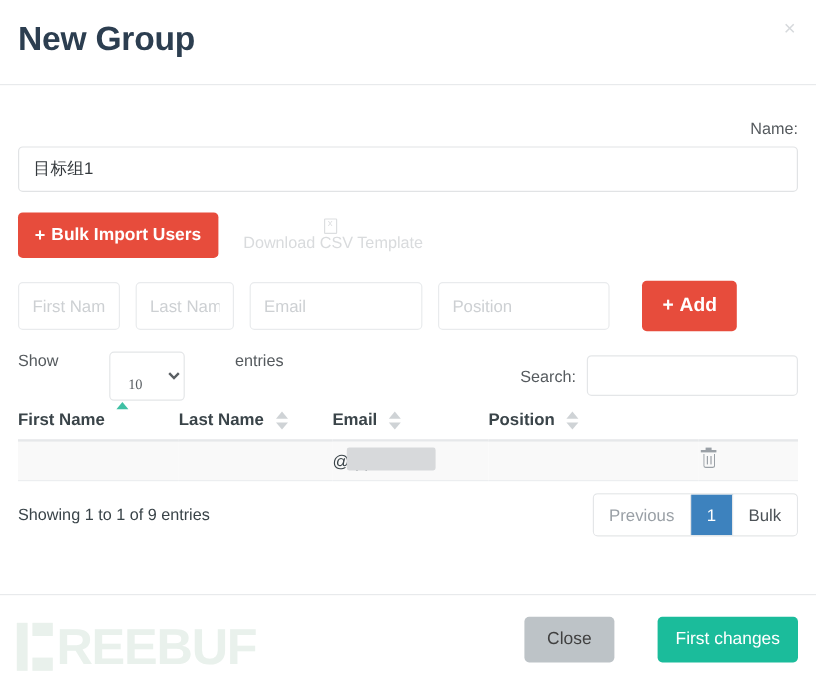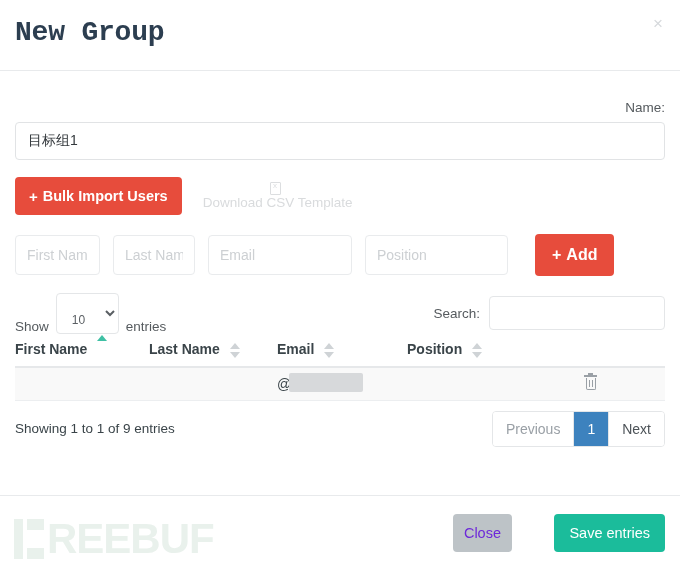--- a/index.html
+++ b/index.html
@@ -30,21 +30,20 @@
   .modal-title {
     position: absolute;
     left: 15px;
     top: 16px;
     font-size: 28px;
     font-weight: bold;
     color: #2c3e50;
     letter-spacing: -0.2px;
     line-height: 1.2;
     margin: 0;
-    font-family: Liberation Mono, monospace;
   }
   .close-x {
     position: absolute;
     right: 12px;
     top: 14px;
     width: 20px;
     height: 20px;
     line-height: 20px;
     text-align: center;
     font-size: 17px;
@@ -187,33 +186,34 @@
     margin-top: 19px;
     display: flex;
     align-items: center;
     justify-content: space-between;
     height: 36px;
   }
   .dt-length {
     font-size: 13.5px;
     color: #555a5e;
     display: flex;
-    align-items: flex-end;
+    align-items: flex-start;
+    gap: 35px;
   }
   .dt-select {
     width: 63px;
     height: 41px;
     border: 1px solid #e4e6e8;
     border-radius: 4px;
     margin: 0 7px;
     font-size: 12px;
     color: #5a5f63;
     padding: 13px 0 0 11px;
     background: #fff;
-    font-family: Liberation Sans, sans-serif;
+    font-family: Liberation Serif, serif;
     line-height: 1;
     cursor: pointer;
   }
   .dt-filter {
     font-size: 13.5px;
     color: #555a5e;
     display: flex;
     align-items: center;
   }
   .dt-search {
@@ -377,23 +377,23 @@
     width: 680px;
     height: 71px;
     border-top: 1px solid #e8eaec;
     background: #ffffff;
   }
   .btn-close {
     position: absolute;
     right: 168px;
     top: 18px;
     background: #bdc3c7;
-    color: #6d28d9;
+    color: #404040;
     height: 38px;
-    padding: 0 11px;
+    padding: 0 19px;
     font-size: 14.5px;
     border-radius: 4px;
   }
   .btn-save {
     position: absolute;
     right: 15px;
     top: 18px;
     background: #1bbc9b;
     color: #ffffff;
     height: 38px;
@@ -536,32 +536,32 @@
           </td>
         </tr>
       </tbody>
     </table>
 
     <div class="dt-footer">
       <div class="dt-info">Showing 1 to 1 of 9 entries</div>
       <div class="pagination">
         <button class="page-btn">Previous</button>
         <button class="page-btn active">1</button>
-        <button class="page-btn">Next</button>
+        <button class="page-btn">Bulk</button>
       </div>
     </div>
 
   </div>
 
   <div class="modal-footer">
     <div class="watermark">
       <span class="wm-bar"></span>
       <span class="wm-bars2">
           <i></i>
           <i></i>
         </span>
       <span>REEBUF</span>
     </div>
     <button class="btn btn-close">Close</button>
-    <button class="btn btn-save">Save entries</button>
+    <button class="btn btn-save">First changes</button>
   </div>
 
 </div>
 
 </body></html>

